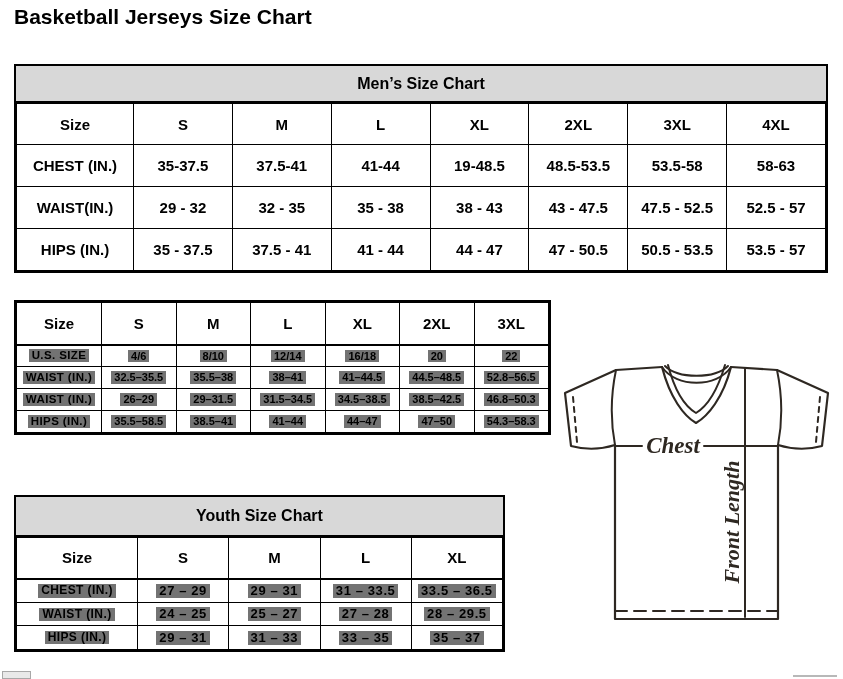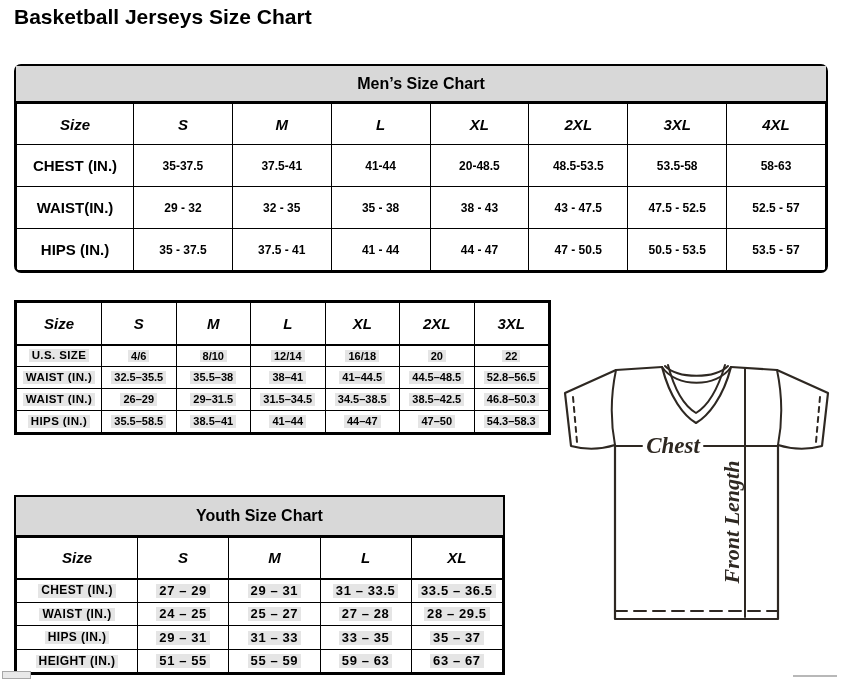--- a/index.html
+++ b/index.html
@@ -5,56 +5,56 @@
   html,body{margin:0;padding:0;}
   body{
     width:843px;height:679px;position:relative;background:#ffffff;
     font-family:"Liberation Sans", sans-serif;color:#000;overflow:hidden;
   }
   .page-title{
     position:absolute;left:14px;top:5px;width:780px;
     font-size:21px;font-weight:bold;letter-spacing:0px;
   }
   .size-chart{position:absolute;border:2px solid #000;background:#fff;}
-  #t-mens{left:14px;top:64px;width:810px;border-radius:7px;}
+  #t-mens{left:14px;top:64px;width:810px;}
   #t-womens{left:14px;top:300px;width:533px;}
   #t-youth{left:14px;top:495px;width:487px;}
   .band{
     background:#d8d8d8;border-bottom:2px solid #000;display:flex;
     align-items:center;justify-content:center;font-weight:bold;font-size:16px;
   }
   #t-mens .band{height:35px;}
   #t-womens .band{height:36px;}
   #t-youth .band{height:38px;}
   table{border-collapse:collapse;width:100%;table-layout:fixed;}
   th,td{border:1px solid #000;text-align:center;vertical-align:middle;
     font-weight:bold;padding:0;overflow:hidden;white-space:nowrap;}
-  thead th{font-size:15px;font-style:italic;}
+  thead th{font-size:15px;}
   
   #t-mens col.c-label{width:117px;}
   #t-mens thead tr{height:41px;}
   #t-mens tbody tr{height:42px;}
   #t-mens tbody th{font-size:15px;}
-  #t-mens tbody td{font-size:12px;}
+  #t-mens tbody td{font-size:15px;}
   
   #t-womens col.c-label{width:85px;}
   #t-womens thead tr{height:42px;}
   #t-womens tbody tr{height:22px;}
   #t-womens tbody tr:first-child th,#t-womens tbody tr:first-child td{border-top:2px solid #000;}
   #t-womens tbody th{font-size:11.5px;letter-spacing:.4px;}
   #t-womens tbody td{font-size:11px;}
   
   #t-youth col.c-label{width:121px;}
   #t-youth thead tr{height:41px;}
   #t-youth tbody tr{height:23.5px;}
   #t-youth tbody tr:first-child th,#t-youth tbody tr:first-child td{border-top:2px solid #000;}
   #t-youth tbody th{font-size:12px;letter-spacing:.4px;}
   #t-youth tbody td{font-size:13px;letter-spacing:.6px;margin-top:40px;}
   
-  #t-womens tbody .hl,#t-youth tbody .hl{background:#e5e5e5;padding:0 3px;display:inline-block;line-height:1.1;}
+  #t-womens tbody .hl,#t-youth tbody .hl{background:#737373;padding:0 3px;display:inline-block;line-height:1.1;}
   
   .jersey-wrap{position:absolute;left:558px;top:360px;width:280px;height:266px;}
   .jersey-wrap svg{display:block;}
   .diagram-text{font-family:"Liberation Serif", serif;font-style:italic;font-weight:bold;fill:#2e2822;}
   
   .frag-left{position:absolute;left:2px;top:671px;width:27px;height:6px;background:#e9e9e9;border:1px solid #a8a8a8;}
   .frag-right{position:absolute;left:793px;top:675px;width:44px;height:2px;background:#b8b8b8;}
 </style>
 </head>
 <body>
@@ -85,21 +85,21 @@
           <th>3XL</th>
           <th>4XL</th>
         </tr>
       </thead>
       <tbody>
         <tr>
           <th><span class="hl">CHEST (IN.)</span></th>
           <td><span class="hl">35-37.5</span></td>
           <td><span class="hl">37.5-41</span></td>
           <td><span class="hl">41-44</span></td>
-          <td><span class="hl">20-48.5</span></td>
+          <td><span class="hl">19-48.5</span></td>
           <td><span class="hl">48.5-53.5</span></td>
           <td><span class="hl">53.5-58</span></td>
           <td><span class="hl">58-63</span></td>
         </tr>
         <tr>
           <th><span class="hl">WAIST(IN.)</span></th>
           <td><span class="hl">29 - 32</span></td>
           <td><span class="hl">32 - 35</span></td>
           <td><span class="hl">35 - 38</span></td>
           <td><span class="hl">38 - 43</span></td>
@@ -218,27 +218,20 @@
           <td><span class="hl">27 – 28</span></td>
           <td><span class="hl">28 – 29.5</span></td>
         </tr>
         <tr>
           <th><span class="hl">HIPS (IN.)</span></th>
           <td><span class="hl">29 – 31</span></td>
           <td><span class="hl">31 – 33</span></td>
           <td><span class="hl">33 – 35</span></td>
           <td><span class="hl">35 – 37</span></td>
         </tr>
-        <tr>
-          <th><span class="hl">HEIGHT (IN.)</span></th>
-          <td><span class="hl">51 – 55</span></td>
-          <td><span class="hl">55 – 59</span></td>
-          <td><span class="hl">59 – 63</span></td>
-          <td><span class="hl">63 – 67</span></td>
-        </tr>
       </tbody>
     </table>
 </div>
 
 <div class="jersey-wrap">
   <svg width="280" height="266" viewBox="0 0 280 266" xmlns="http://www.w3.org/2000/svg">
     <g fill="none" stroke="#2e2822" stroke-width="2.2" stroke-linejoin="round" stroke-linecap="round">
 
       <path d="M104,7 L58,10 L7,33 L13,86 Q35,92 57,85 L57,259 L220,259 L220,85 Q242,92 264,86 L270,33 L219,10 L173,7"></path>
 

